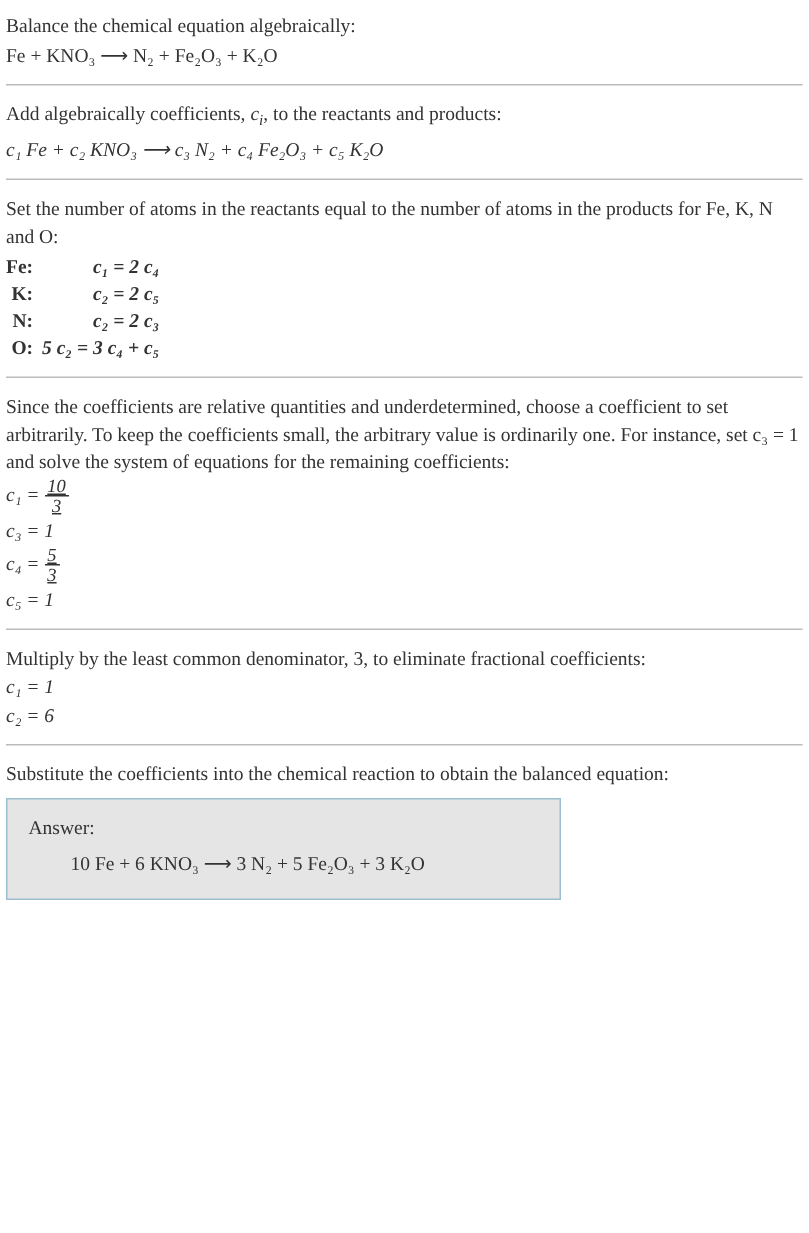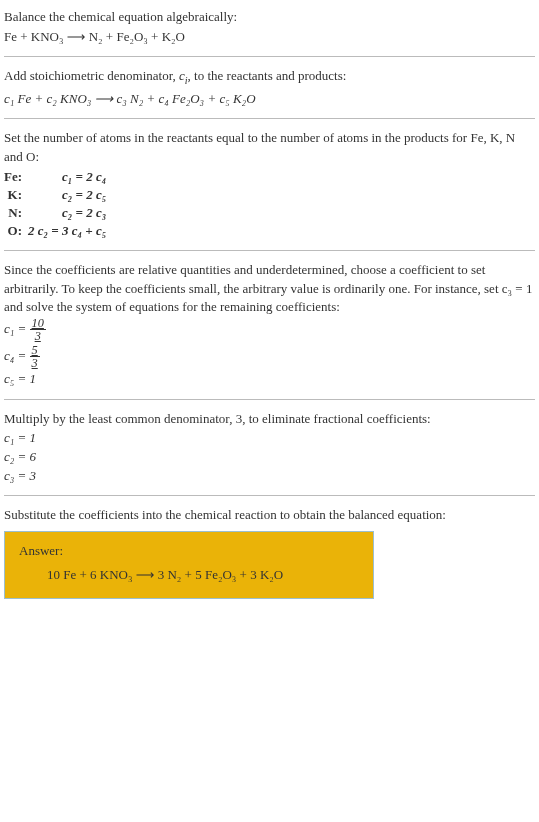--- a/index.html
+++ b/index.html
@@ -56,21 +56,21 @@
       display: block;
       border-bottom: 1px solid #333;
       padding: 0 2px;
     }
     .frac .den {
       display: block;
       padding: 0 2px;
     }
     .answer-box {
       border: 1px solid #9bbfd0;
-      background: #eab308;
+      background: #e5e5e5;
       padding: 10px 14px 14px 14px;
       margin-top: 6px;
       display: inline-block;
       min-width: 340px;
     }
     .answer-box .alabel {
       margin-bottom: 6px;
     }
     .answer-box .aeq {
       padding-left: 28px;
@@ -84,21 +84,21 @@
 <body>
 
 <div class="section">
   <div>Balance the chemical equation algebraically:</div>
   <div class="eq">Fe + KNO₃  ⟶  N₂ + Fe₂O₃ + K₂O</div>
 </div>
 <hr>
 
 <div class="section">
   <div>
-    <span>Add stoichiometric denominator, </span><span class="ital">c</span><span class="sub ital">i</span><span>, to the reactants and products:</span>
+    <span>Add algebraically coefficients, </span><span class="ital">c</span><span class="sub ital">i</span><span>, to the reactants and products:</span>
   </div>
   <div class="eq ital">c₁ Fe + c₂ KNO₃  ⟶  c₃ N₂ + c₄ Fe₂O₃ + c₅ K₂O</div>
 </div>
 <hr>
 
 <div class="section">
   <div>Set the number of atoms in the reactants equal to the number of atoms in the products for Fe, K, N and O:</div>
   <table class="atoms-table">
     <tbody>
         <tr>
@@ -108,47 +108,47 @@
     <tr>
       <td class="label">K:</td>
       <td class="expr ital">c₂ = 2 c₅</td>
     </tr>
     <tr>
       <td class="label">N:</td>
       <td class="expr ital">c₂ = 2 c₃</td>
     </tr>
     <tr>
       <td class="label">O:</td>
-      <td class="expr ital">2 c₂ = 3 c₄ + c₅</td>
+      <td class="expr ital">5 c₂ = 3 c₄ + c₅</td>
     </tr>
   </tbody>
     </table>
 </div>
 <hr>
 
 <div class="section">
   <div>Since the coefficients are relative quantities and underdetermined, choose a coefficient to set arbitrarily. To keep the coefficients small, the arbitrary value is ordinarily one. For instance, set c₃ = 1 and solve the system of equations for the remaining coefficients:</div>
   <div class="coef-list ital">
     <div>
       <span>c₁ = </span><span class="frac"><span class="num">10</span><span class="den">3</span></span>
     </div>
+    <div>c₃ = 1</div>
     <div>
       <span>c₄ = </span><span class="frac"><span class="num">5</span><span class="den">3</span></span>
     </div>
     <div>c₅ = 1</div>
   </div>
 </div>
 <hr>
 
 <div class="section">
   <div>Multiply by the least common denominator, 3, to eliminate fractional coefficients:</div>
   <div class="coef-list ital">
     <div>c₁ = 1</div>
     <div>c₂ = 6</div>
-    <div>c₃ = 3</div>
   </div>
 </div>
 <hr>
 
 <div class="section">
   <div>Substitute the coefficients into the chemical reaction to obtain the balanced equation:</div>
   <div class="answer-box">
     <div class="alabel">Answer:</div>
     <div class="aeq">10 Fe + 6 KNO₃  ⟶  3 N₂ + 5 Fe₂O₃ + 3 K₂O</div>
   </div>

